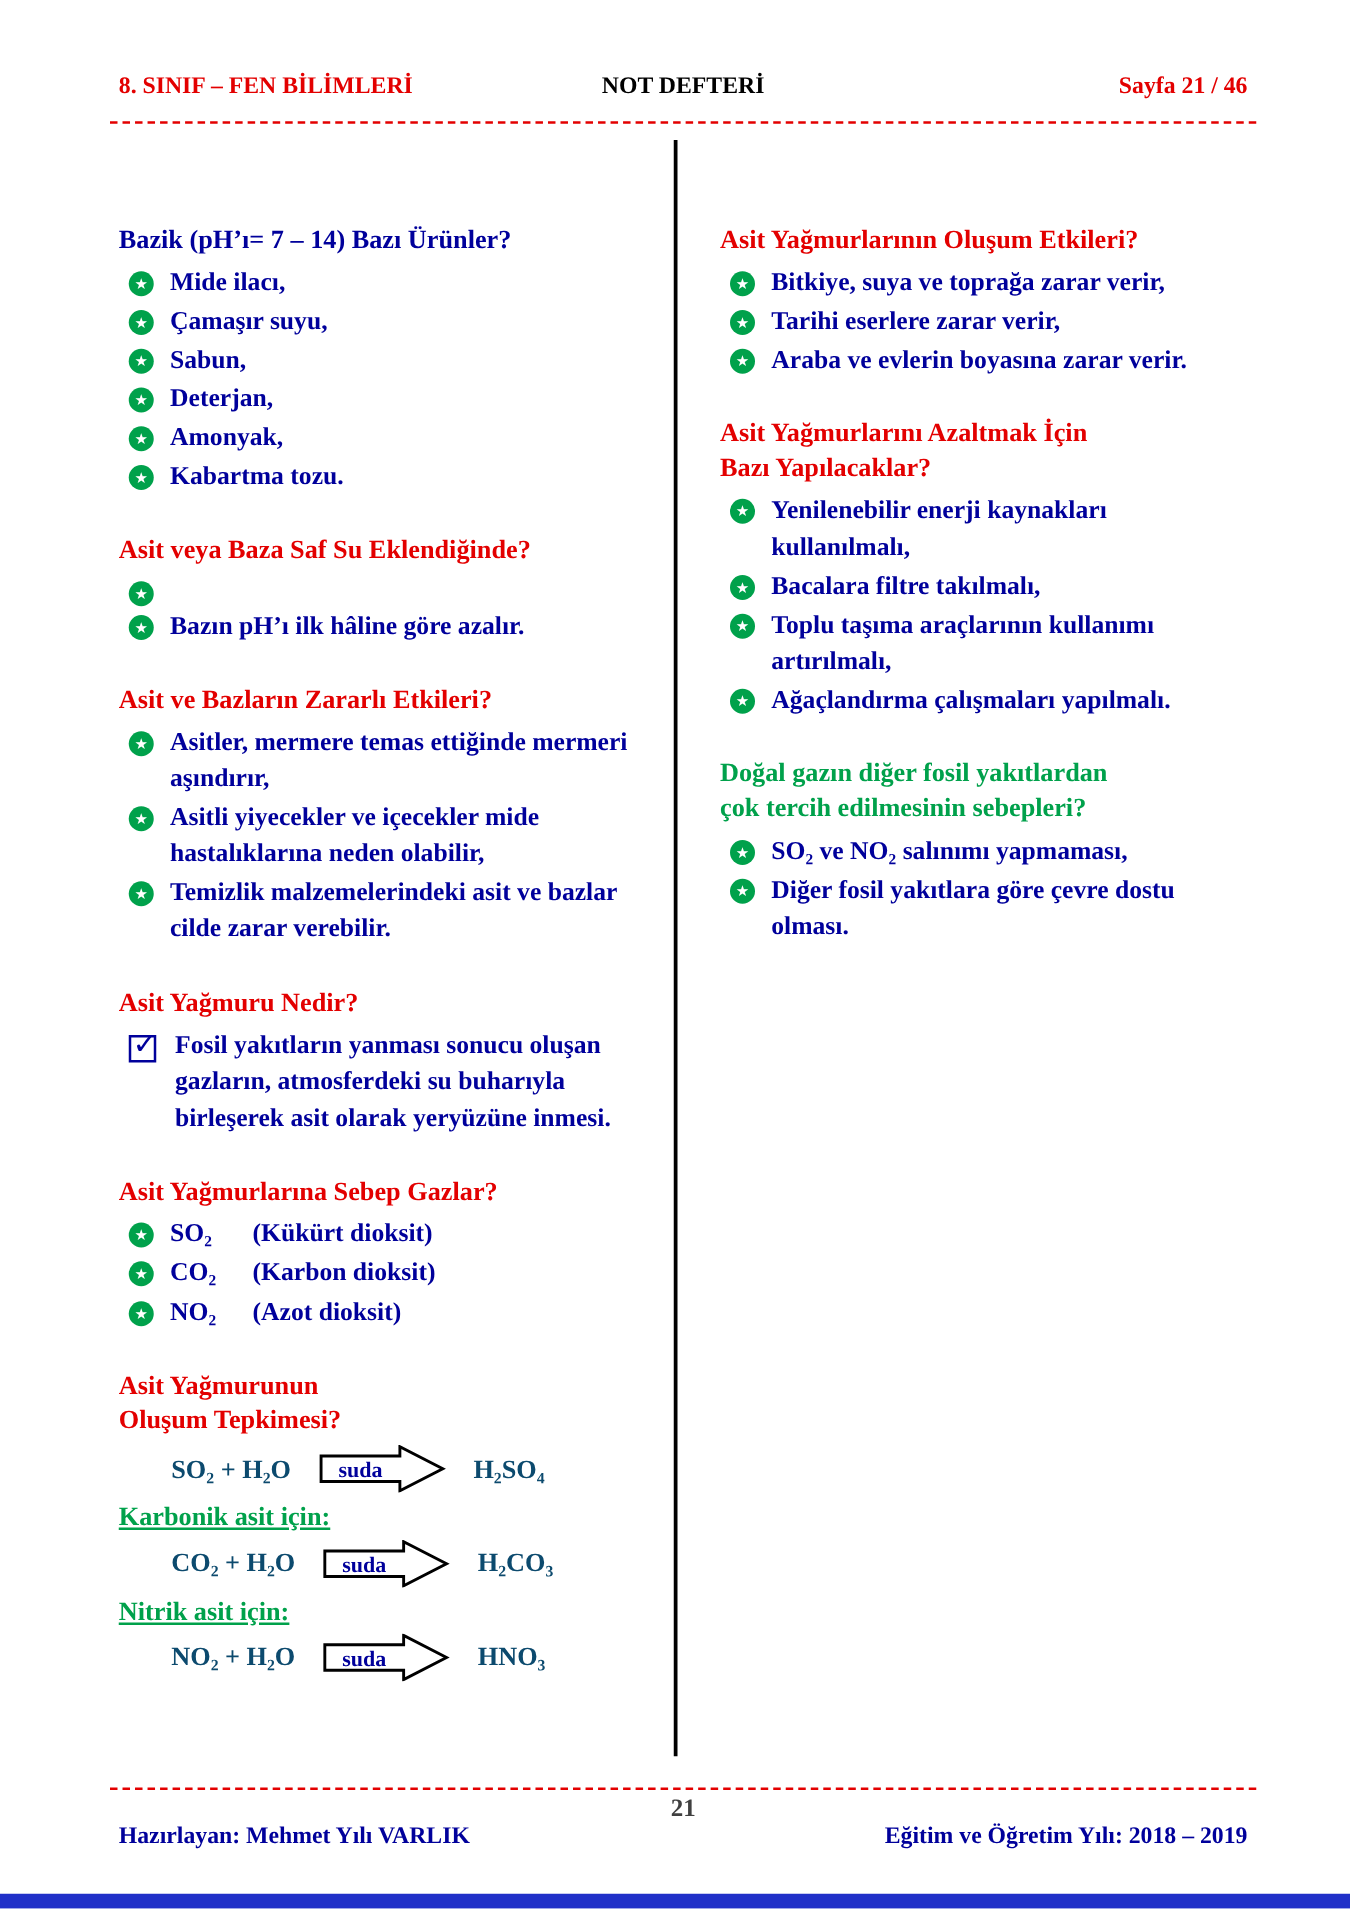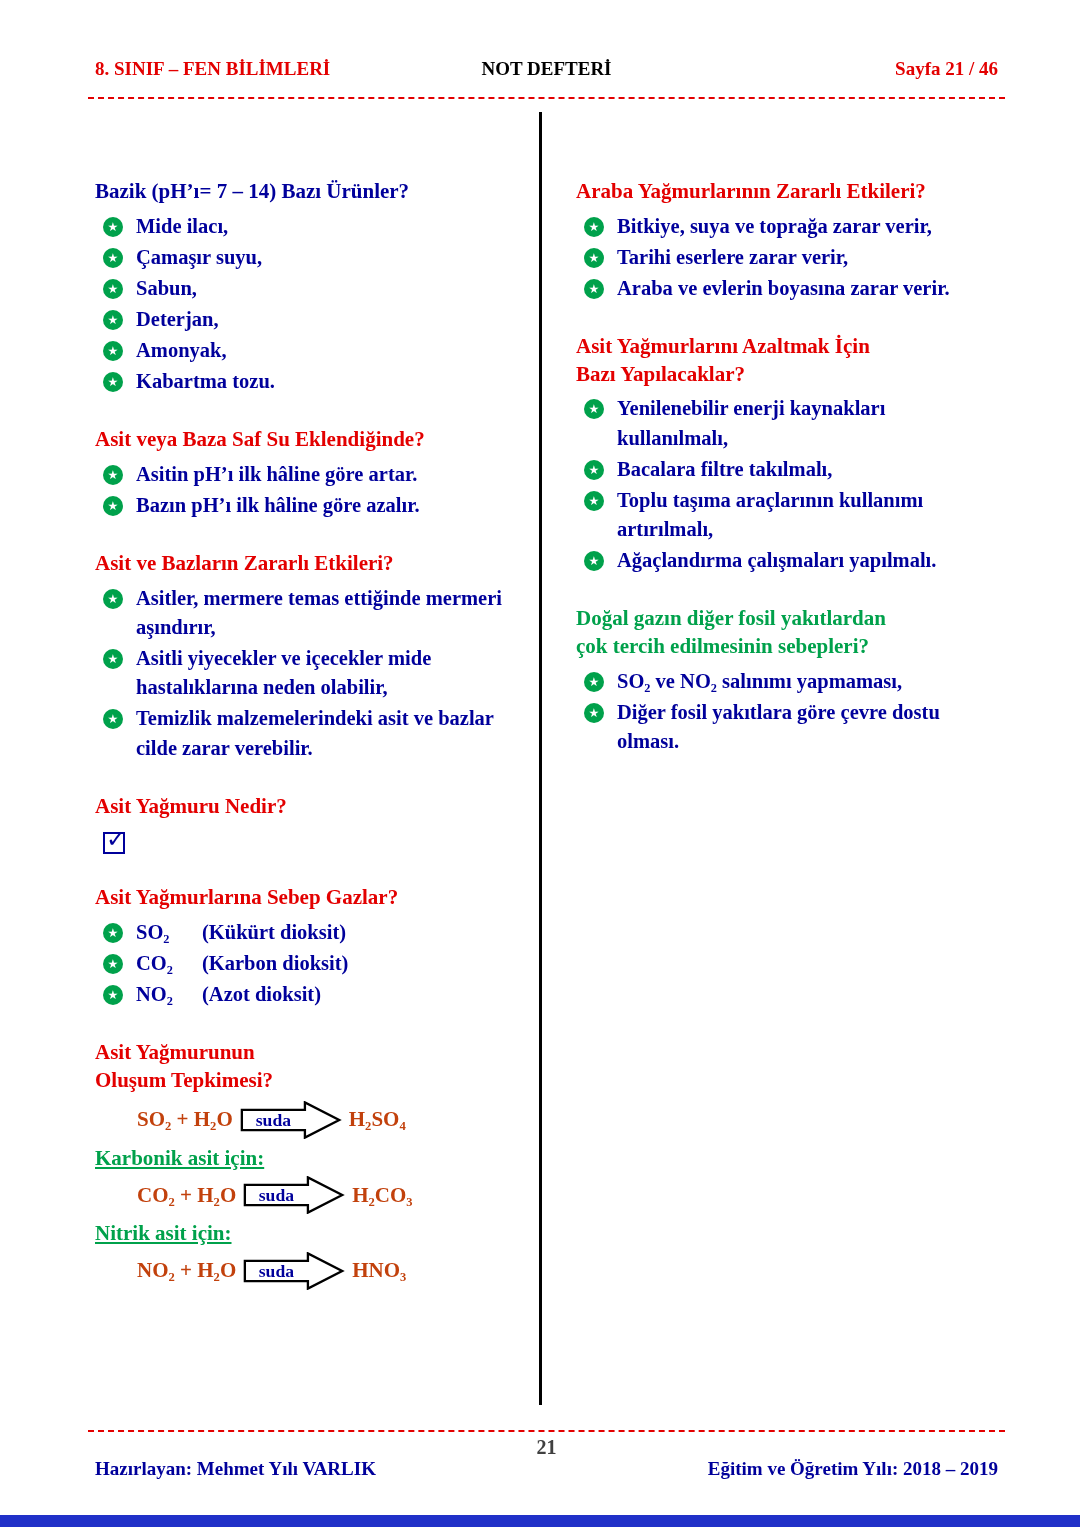--- a/index.html
+++ b/index.html
@@ -41,22 +41,22 @@
     position:absolute;top:-9px;left:1px;color:#00009b;font-size:24px;font-weight:700;
     font-family:"DejaVu Sans",sans-serif;
   }
   .txt{color:#00009b;font-size:20.5px;line-height:1.42;}
   .formula{display:inline-block;min-width:66px;}
   
   .react-label{font-size:21px;line-height:1.4;text-decoration:underline;margin-top:3px;}
   .lbl-blue{color:#00009b;}
   .lbl-green{color:#00a14b;}
   .equation{
-    display:flex;align-items:center;gap:7px;margin:3px 0 5px 42px;
-    color:#c2410c;font-size:21px;
+    display:flex;align-items:center;gap:22px;margin:3px 0 5px 42px;
+    color:#0c4a6e;font-size:21px;
   }
   .arrow{flex:0 0 auto;display:block;}
   .arrow-shape{fill:#ffffff;stroke:#000000;stroke-width:2.5;stroke-linejoin:miter;}
   .arrow-text{font-size:19px;font-weight:700;fill:#00009b;font-family:"Liberation Serif","DejaVu Serif",serif;}
   
   .page-number{position:absolute;top:1436px;left:0;right:0;text-align:center;font-size:20px;color:#404040;}
   .footer{
     position:absolute;top:1458px;left:95px;right:95px;display:flex;justify-content:space-between;
     font-size:19px;color:#00009b;
   }
@@ -105,21 +105,20 @@
         <div class="item">
           <span class="star">★</span>
           <span class="txt">Kabartma tozu.</span>
         </div>
       </div>
 
       <div class="sec">
         <div class="sec-title t-red">Asit veya Baza Saf Su Eklendiğinde?</div>
         <div class="item">
           <span class="star">★</span>
-          <span class="txt">Asitin pH’ı ilk hâline göre artar.</span>
         </div>
         <div class="item">
           <span class="star">★</span>
           <span class="txt">Bazın pH’ı ilk hâline göre azalır.</span>
         </div>
       </div>
 
       <div class="sec">
         <div class="sec-title t-red">Asit ve Bazların Zararlı Etkileri?</div>
         <div class="item">
@@ -135,20 +134,21 @@
           <span class="txt">Temizlik malzemelerindeki asit ve bazlar cilde zarar verebilir.</span>
         </div>
       </div>
 
       <div class="sec">
         <div class="sec-title t-red">Asit Yağmuru Nedir?</div>
         <div class="item">
           <span class="checkbox">
               <span class="check">✓</span>
             </span>
+          <span class="txt">Fosil yakıtların yanması sonucu oluşan gazların, atmosferdeki su buharıyla birleşerek asit olarak yeryüzüne inmesi.</span>
         </div>
       </div>
 
       <div class="sec">
         <div class="sec-title t-red">Asit Yağmurlarına Sebep Gazlar?</div>
         <div class="item">
           <span class="star">★</span>
           <span class="txt"><span class="formula">SO₂</span><span>(Kükürt dioksit)</span></span>
         </div>
         <div class="item">
@@ -193,21 +193,21 @@
           </svg>
           <span class="eq-rhs">HNO₃</span>
         </div>
       </div>
 
     </div>
 
     <div class="col col-right">
 
       <div class="sec">
-        <div class="sec-title t-red">Araba Yağmurlarının Zararlı Etkileri?</div>
+        <div class="sec-title t-red">Asit Yağmurlarının Oluşum Etkileri?</div>
         <div class="item">
           <span class="star">★</span>
           <span class="txt">Bitkiye, suya ve toprağa zarar verir,</span>
         </div>
         <div class="item">
           <span class="star">★</span>
           <span class="txt">Tarihi eserlere zarar verir,</span>
         </div>
         <div class="item">
           <span class="star">★</span>

